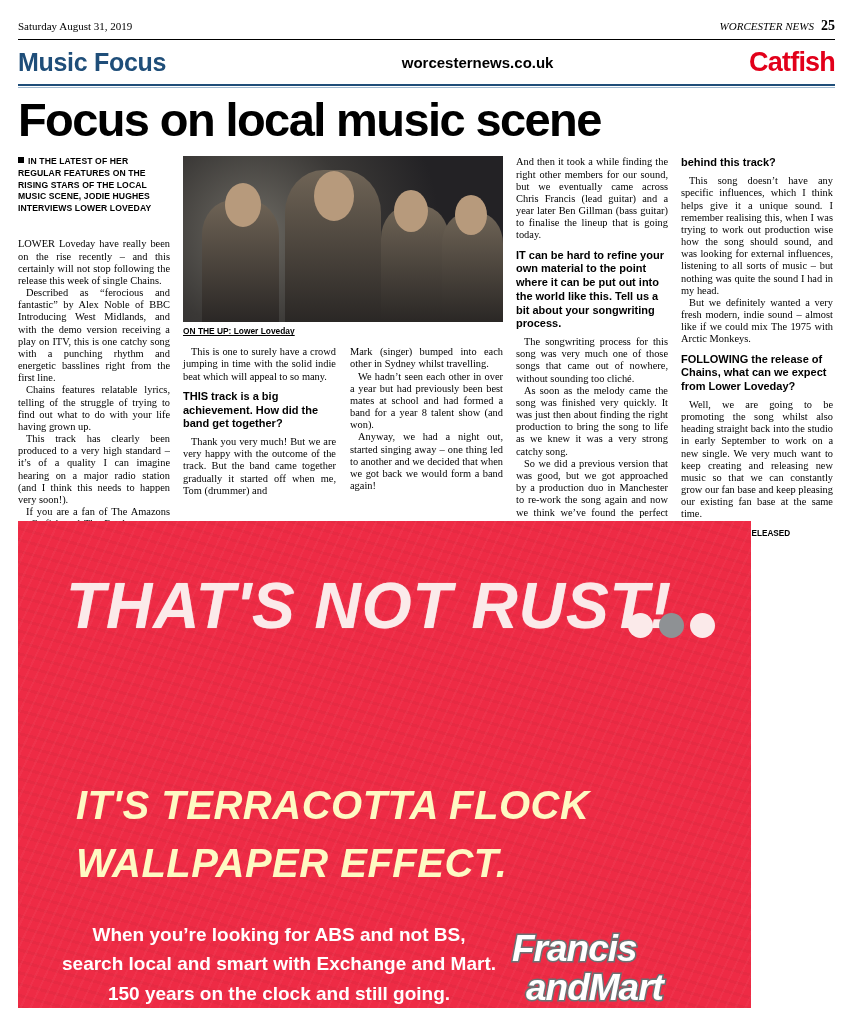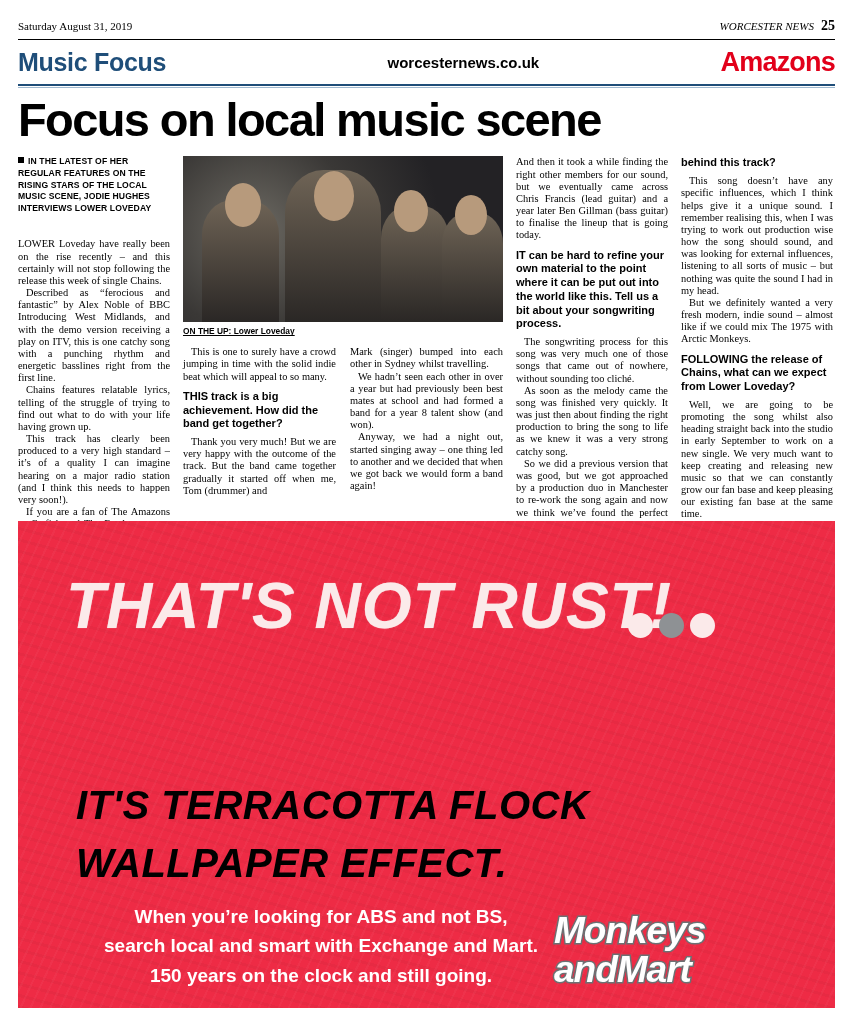--- a/index.html
+++ b/index.html
@@ -204,21 +204,21 @@
     background: #000;
     margin-right: 4px;
     vertical-align: 1px;
   }
 
   
   .ad {
     position: absolute;
     left: 18px;
     top: 521px;
-    width: 817px;
+    width: 733px;
     height: 487px;
     background: #ee2b45;
     overflow: hidden;
     box-sizing: border-box;
   }
   .ad-texture {
     position: absolute;
     inset: 0;
     background:
       repeating-linear-gradient(115deg, rgba(255,255,255,0.035) 0 2px, rgba(0,0,0,0) 2px 9px),
@@ -253,27 +253,27 @@
   .ad-line2 {
     position: absolute;
     left: 58px;
     top: 255px;
     font-family: "Liberation Sans", sans-serif;
     font-weight: bold;
     font-style: italic;
     font-size: 40px;
     line-height: 1.45;
     letter-spacing: 0.5px;
-    color: #000000;
+    color: #fef9c3;
   }
   .ad-bottom {
     position: absolute;
     left: 0;
     right: 0;
-    bottom: 18px;
+    bottom: 0;
     display: flex;
     align-items: flex-end;
     justify-content: center;
     gap: 16px;
   }
   .ad-copy {
     font-family: "Liberation Sans", sans-serif;
     font-weight: bold;
     font-size: 19px;
     line-height: 1.55;
@@ -293,40 +293,40 @@
   .logo .l1, .logo .l2 {
     font-family: "Liberation Sans", sans-serif;
     font-weight: bold;
     font-style: italic;
     color: #ffffff;
     -webkit-text-stroke: 3px #6d7073;
     paint-order: stroke fill;
     letter-spacing: -1px;
   }
   .logo .l1 { font-size: 37px; line-height: 1; }
-  .logo .l2 { font-size: 37px; line-height: 1; margin-top: 2px; margin-left: 0; }
+  .logo .l2 { font-size: 37px; line-height: 1; margin-top: 2px; margin-left: 14px; }
 </style>
 </head>
 <body>
 
 <div class="page">
 
   <div class="top-line">
     <div>Saturday August 31, 2019</div>
     <div class="top-right">
       <span class="paper">WORCESTER NEWS</span>
       <span class="pageno">25</span>
     </div>
   </div>
   <div class="rule-thin"></div>
 
   <div class="section-bar">
     <div class="section-title">Music Focus</div>
     <div class="section-web">worcesternews.co.uk</div>
-    <div class="section-weekend">Amazons</div>
+    <div class="section-weekend">Catfish</div>
   </div>
   <div class="rule-blue"></div>
   <div class="rule-blue2"></div>
 
   <h1 class="headline">Focus on local music scene</h1>
 
   <div class="article">
 
     <div class="col">
       <div class="standfirst">
@@ -403,19 +403,19 @@
 
     <div class="ad-bottom">
       <div class="ad-copy">
         <div>
           <span>When you’re looking for </span><span class="strong">ABS</span><span> and not </span><span class="strong">BS</span><span>,</span>
         </div>
         <div>search local and smart with Exchange and Mart.</div>
         <div>150 years on the clock and still going.</div>
       </div>
       <div class="logo">
-        <div class="l1">Monkeys</div>
+        <div class="l1">Francis</div>
         <div class="l2">andMart</div>
       </div>
     </div>
   </div>
 
 </div>
 
 </body></html>

